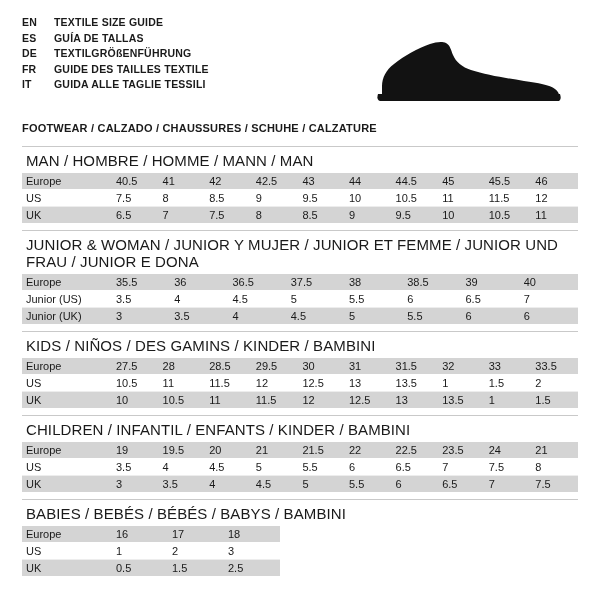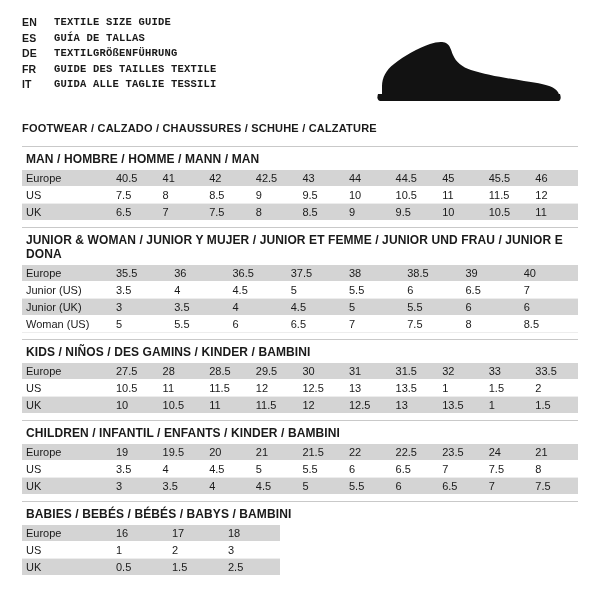--- a/index.html
+++ b/index.html
@@ -38,21 +38,20 @@
     line-height: 13px;
     font-weight: bold;
   }
   .lang-code {
     width: 32px;
     font-weight: bold;
   }
   .lang-title {
     font-weight: bold;
     white-space: nowrap;
-    font-family: Liberation Mono, monospace;
   }
   .shoe {
     position: absolute;
     right: 14px;
     top: 18px;
     width: 190px;
     height: 72px;
   }
 
   .section-title {
@@ -60,22 +59,22 @@
     font-weight: bold;
     letter-spacing: 0.2px;
     margin: 10px 0 12px 0;
   }
 
   
   .group {
     margin-bottom: 6px;
   }
   .group-head {
-    font-size: 12px;
-    font-weight: bold;
+    font-size: 15px;
+    font-weight: normal;
     letter-spacing: 0.1px;
     padding: 5px 0 4px 4px;
     border-top: 1px solid #c9c9c9;
   }
   table.size {
     border-collapse: collapse;
     width: 100%;
     font-size: 11px;
     table-layout: fixed;
   }
@@ -227,31 +226,20 @@
           <td class="label">Junior (UK)</td>
           <td>3</td>
           <td>3.5</td>
           <td>4</td>
           <td>4.5</td>
           <td>5</td>
           <td>5.5</td>
           <td>6</td>
           <td>6</td>
         </tr>
-        <tr class="plain">
-          <td class="label">Woman (US)</td>
-          <td>5</td>
-          <td>5.5</td>
-          <td>6</td>
-          <td>6.5</td>
-          <td>7</td>
-          <td>7.5</td>
-          <td>8</td>
-          <td>8.5</td>
-        </tr>
       </tbody>
     </table>
   </div>
 
   <div class="group">
     <div class="group-head">KIDS / NIÑOS / DES GAMINS / KINDER / BAMBINI</div>
     <table class="size">
       <tbody>
         <tr class="shade">
           <td class="label">Europe</td>

